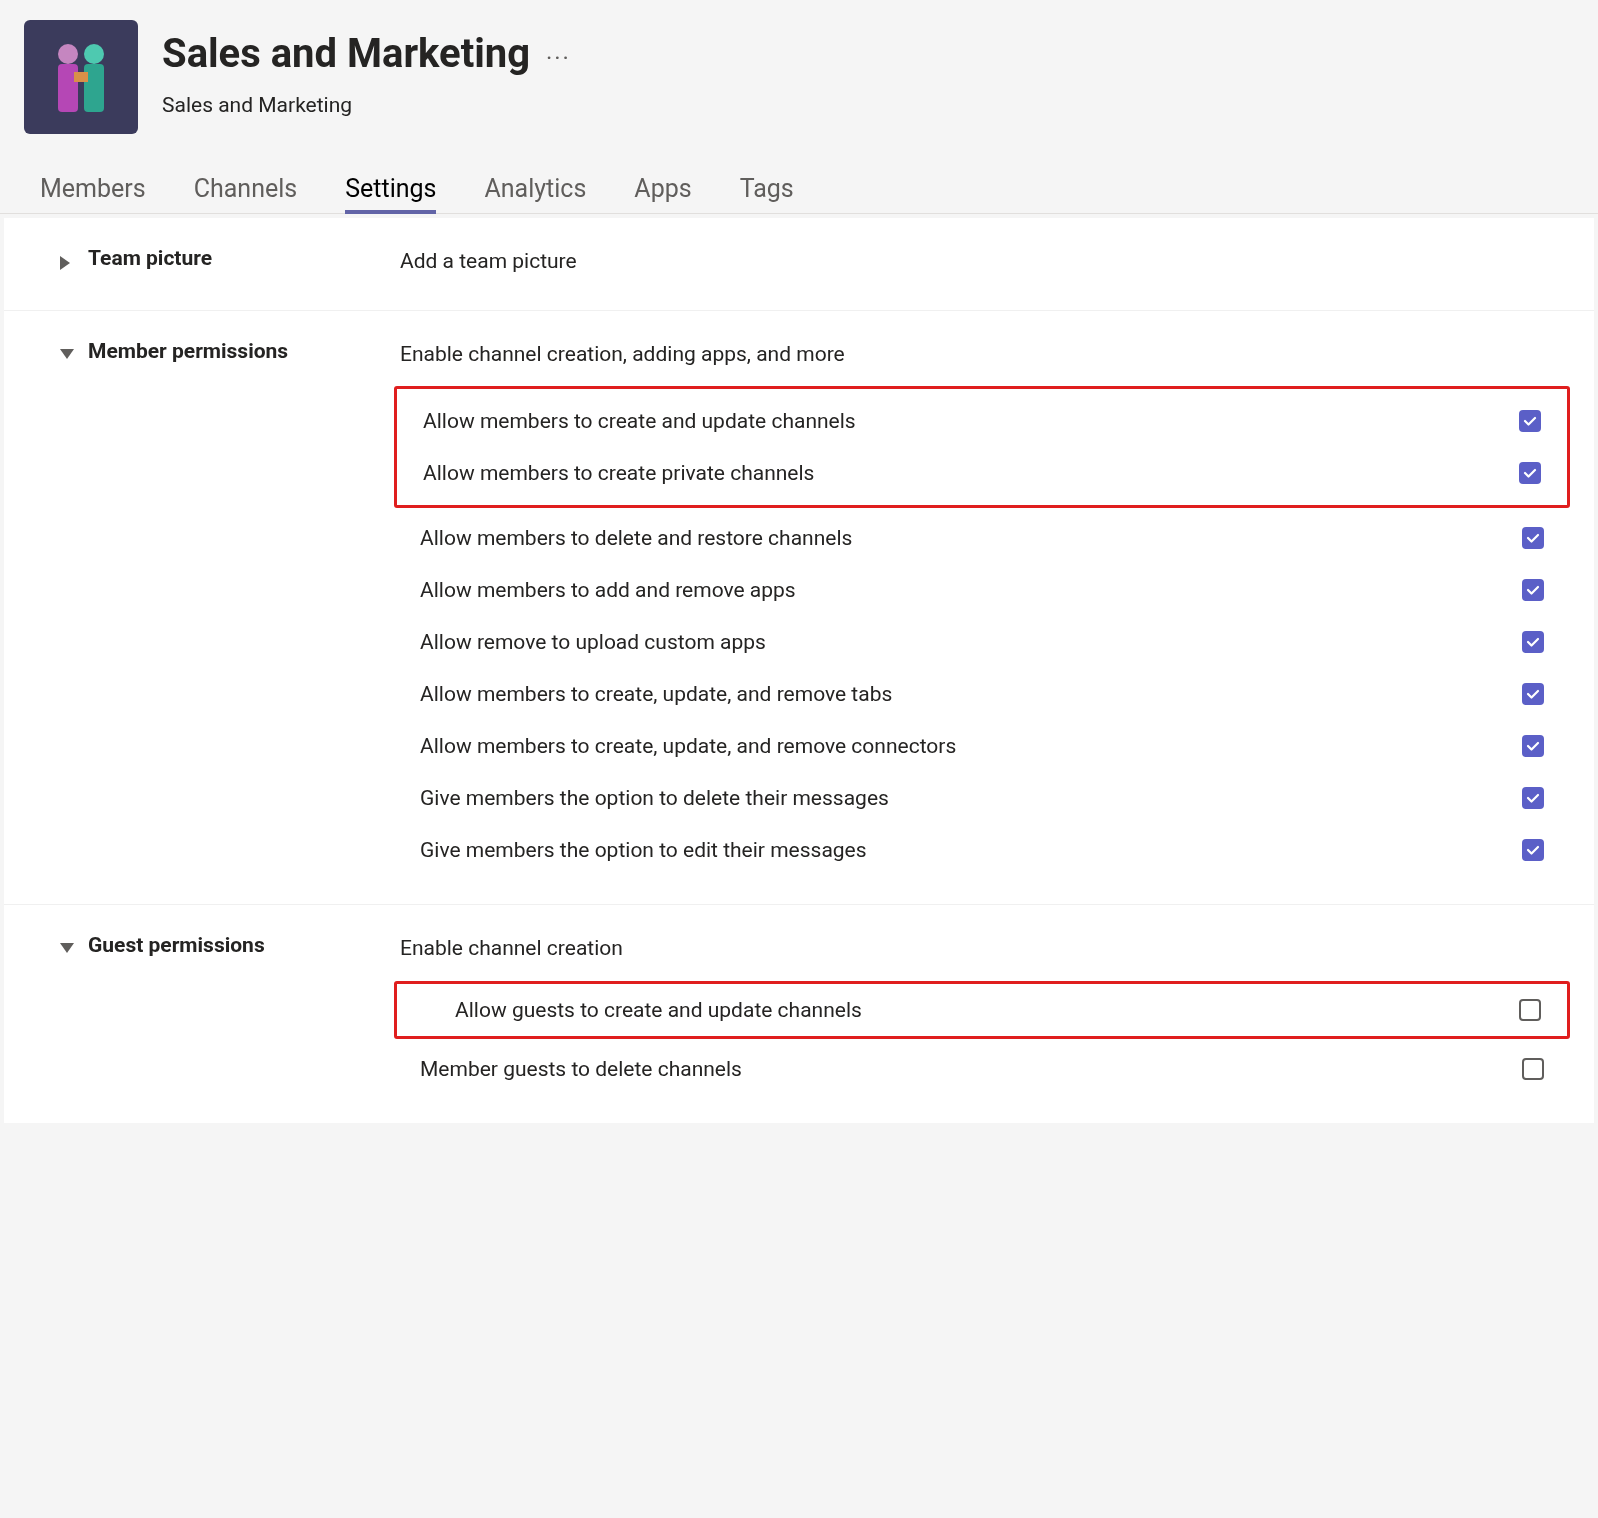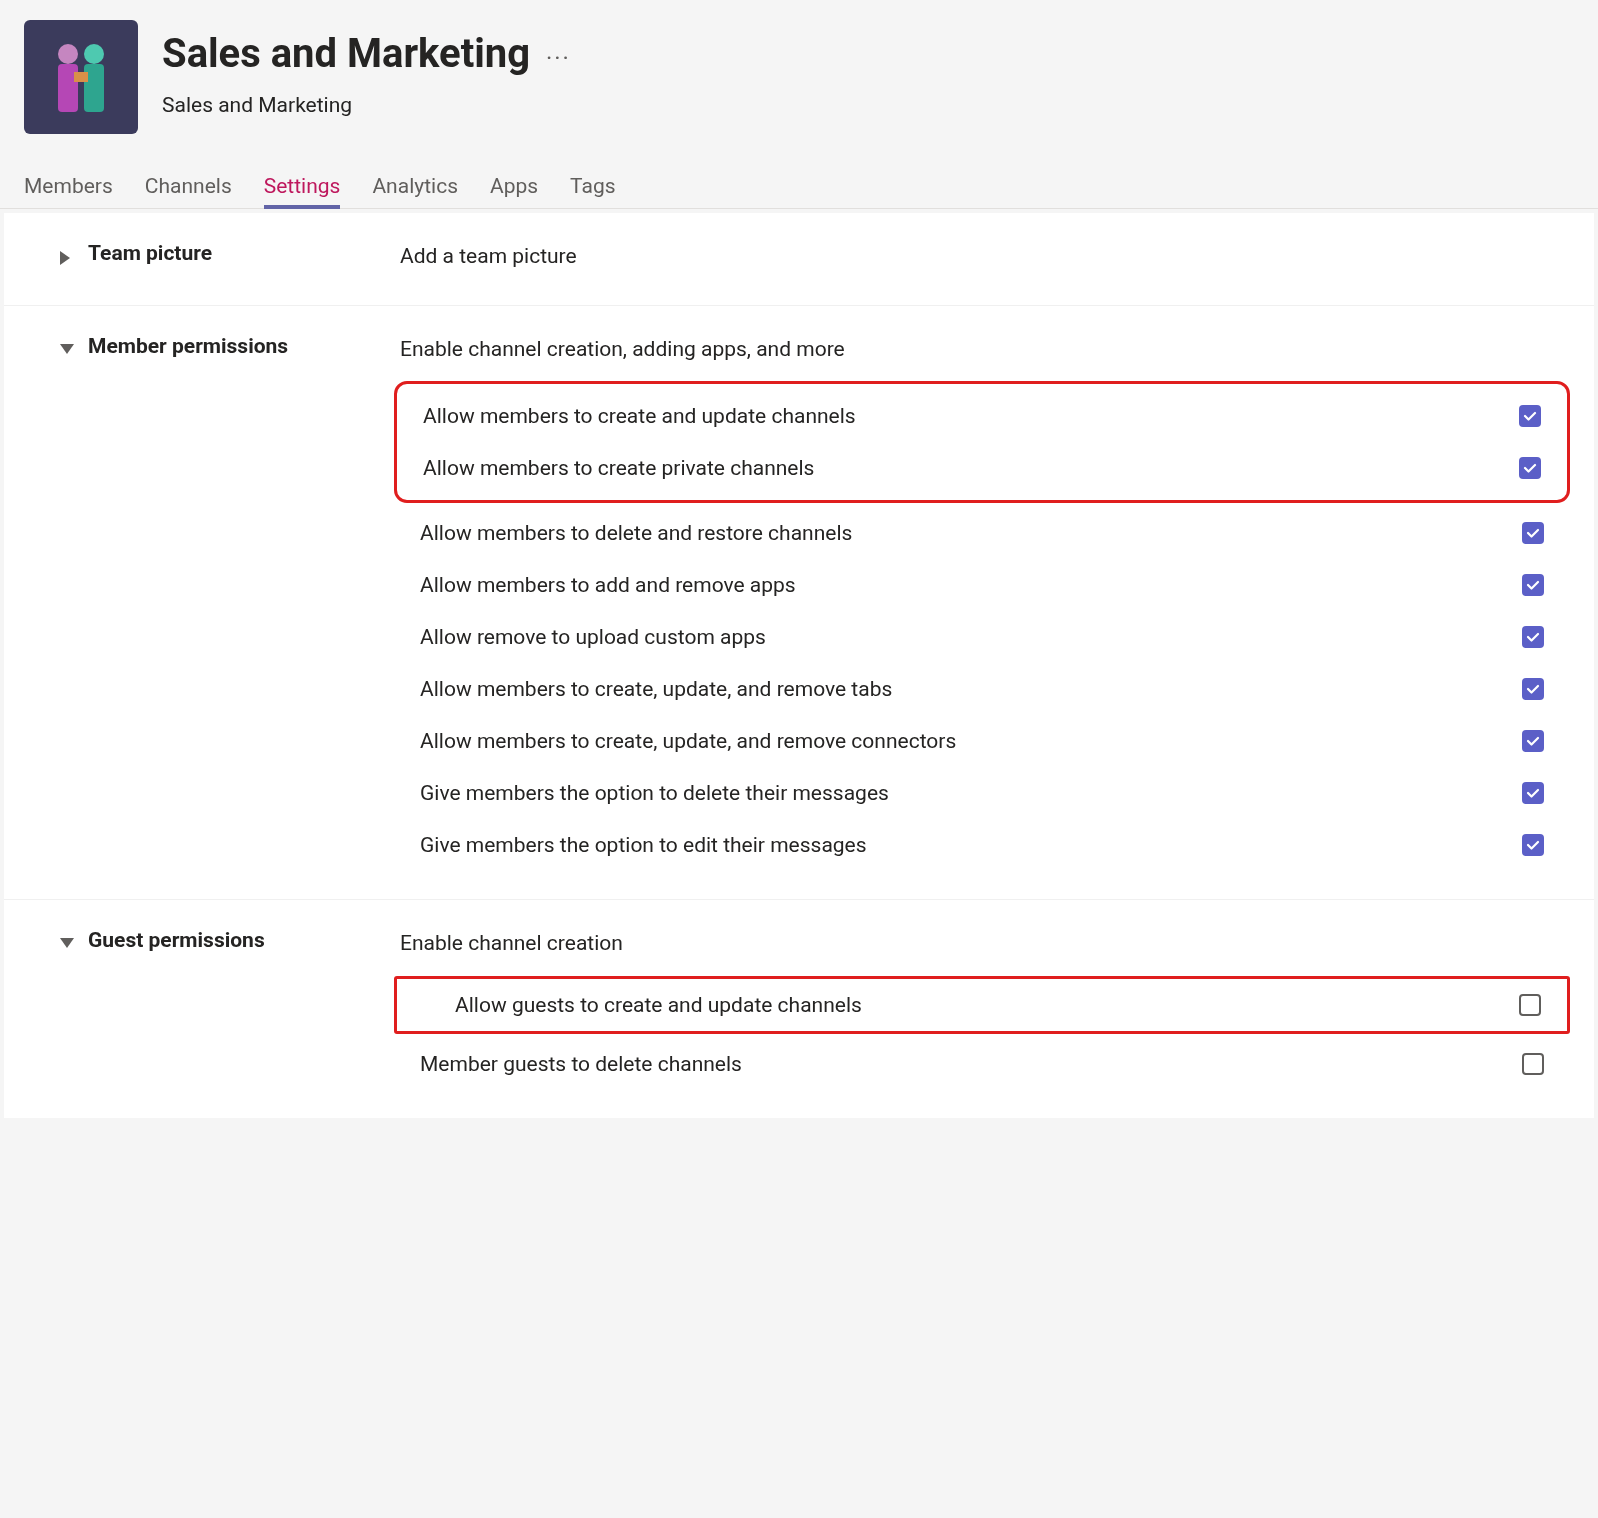--- a/index.html
+++ b/index.html
@@ -65,28 +65,29 @@
       color: #252423;
       font-weight: 400;
     }
     .tabs {
       display: flex;
       gap: 32px;
       padding: 30px 24px 0 24px;
       border-bottom: 1px solid #e1dfdd;
     }
     .tab {
-      font-size: 21px;
+      font-size: 25px;
       color: #605e5c;
       padding: 10px 0;
       cursor: pointer;
       position: relative;
+      margin-left: 16px;
     }
     .tab.active {
-      color: #be185d;
+      color: #000000;
       font-weight: 400;
     }
     .tab.active::after {
       content: '';
       position: absolute;
       bottom: -1px;
       left: 0;
       right: 0;
       height: 4px;
       background: #6264a7;
@@ -169,21 +170,21 @@
     .checkbox.unchecked {
       background: #fff;
       border: 2px solid #605e5c;
     }
     .checkbox svg {
       width: 14px;
       height: 14px;
     }
     .highlight-box {
       border: 3px solid #e01e1e;
-      border-radius: 13px;
+      border-radius: 3px;
       padding: 6px 0;
       margin: 12px -6px 4px -6px;
     }
     .highlight-box .permission-row {
       padding: 14px 26px 14px 26px;
     }
     .highlight-box-single {
       border: 3px solid #e01e1e;
       border-radius: 3px;
       margin: 12px -6px 4px -6px;

